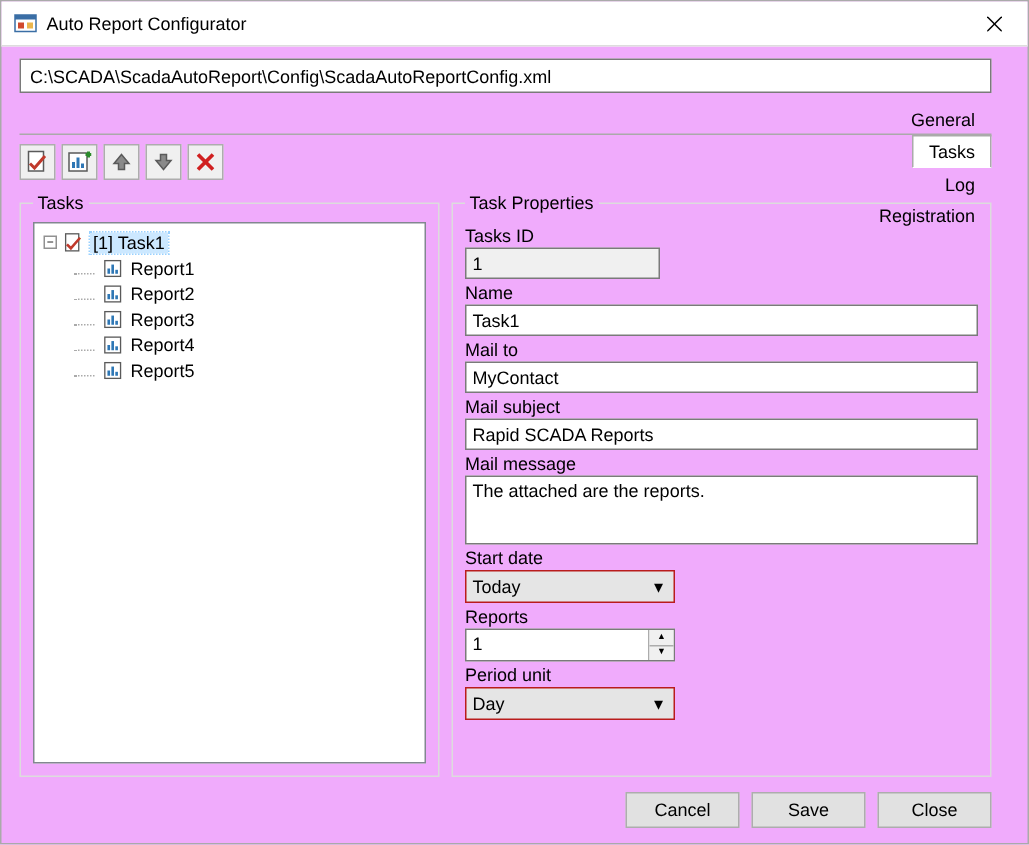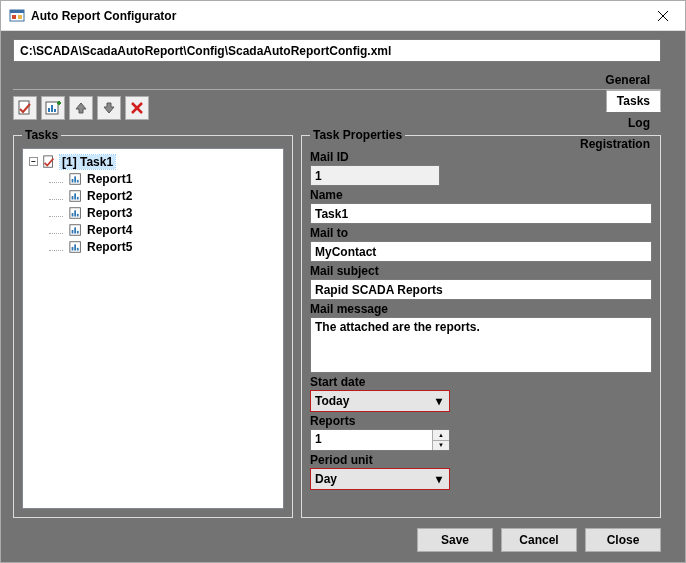--- a/index.html
+++ b/index.html
@@ -7,25 +7,24 @@
     margin: 0;
     font-family: "Segoe UI", Tahoma, sans-serif;
     font-size: 12px;
     background: #fff;
     color: #000;
   }
   .window {
     width: 686px;
     height: 563px;
     border: 1px solid #aaa;
-    background: #737373;
+    background: #f0abfc;
     display: flex;
     flex-direction: column;
     box-shadow: 0 4px 16px rgba(0,0,0,0.2);
-    font-weight: bold;
   }
   .titlebar {
     height: 30px;
     display: flex;
     align-items: center;
     padding: 0 0 0 8px;
     background: #fff;
     border-bottom: 1px solid #ddd;
   }
   .titlebar .app-icon {
@@ -155,21 +154,21 @@
     margin-right: 2px;
     height: 8px;
     vertical-align: top;
   }
 
   .form-label { display: block; margin-top: 2px; margin-bottom: 1px;}
   .tx { width: 100%; height: 21px; border: 1px solid #7a7a7a; padding: 1px 4px; font: inherit; background: #fff;}
   .tx[readonly] { background: #f0f0f0; color:#000;}
   .tx.short { width: 130px; }
   .ta {
-    width: 100%; height: 56px; resize: none;
+    width: 100%; height: 46px; resize: none;
     border: 1px solid #7a7a7a; padding: 2px 4px; font: inherit;
     overflow-y: scroll;
     background:#fff;
   }
   .combo {
     width: 140px; height: 22px;
     border: 1px solid #b91c1c;
     background: #e5e5e5;
     display: flex; align-items: center; justify-content: space-between;
     padding: 0 2px 0 4px;
@@ -350,21 +349,21 @@
                 <span>Report5</span>
               </div>
             </div>
           </div>
         </div>
       </fieldset>
 
       <fieldset class="groupbox right-pane">
         <legend>Task Properties</legend>
 
-        <label class="form-label">Mail ID</label>
+        <label class="form-label">Tasks ID</label>
         <input class="tx short" readonly="" value="1" style="">
 
         <label class="form-label">Name</label>
         <input class="tx" value="Task1" style="">
 
         <label class="form-label">Mail to</label>
         <input class="tx" value="MyContact" style="">
 
         <label class="form-label">Mail subject</label>
         <input class="tx" value="Rapid SCADA Reports" style="">
@@ -389,18 +388,18 @@
 
         <label class="form-label">Period unit</label>
         <div class="combo">
           <span>Day</span>
           <span class="caret">▾</span>
         </div>
       </fieldset>
     </div>
 
     <div class="footer">
+      <button class="btn">Cancel</button>
       <button class="btn">Save</button>
-      <button class="btn">Cancel</button>
       <button class="btn">Close</button>
     </div>
   </div>
 </div>
 
 </body></html>

